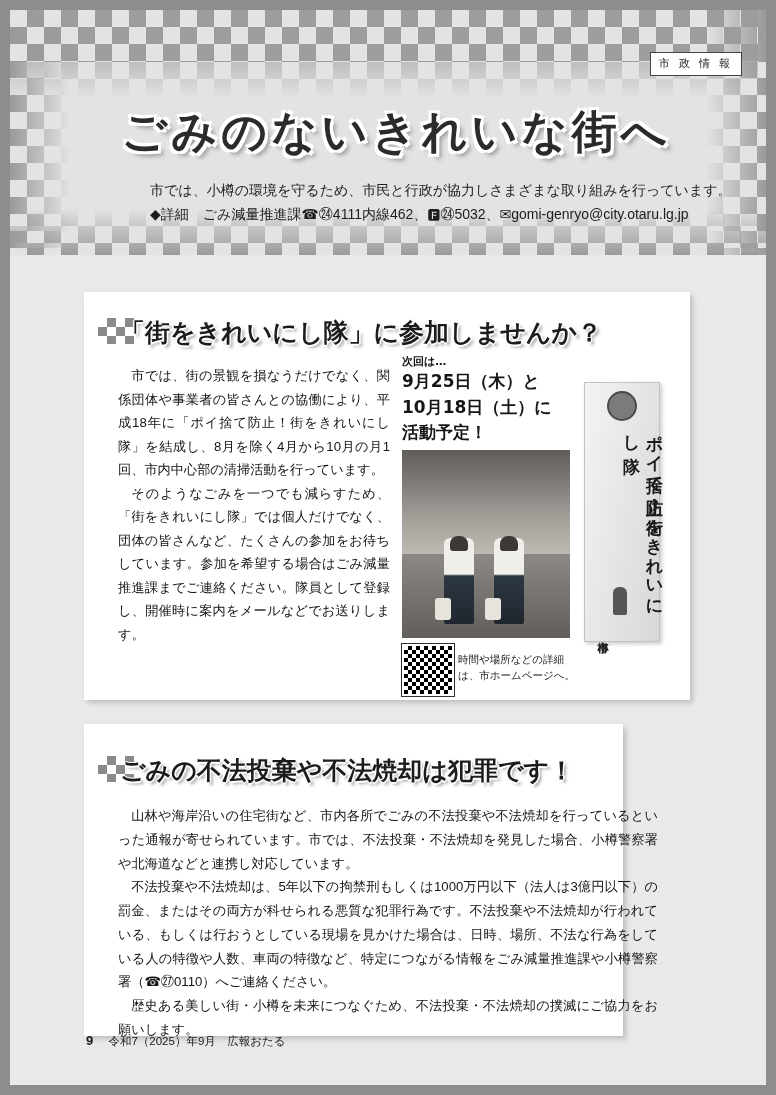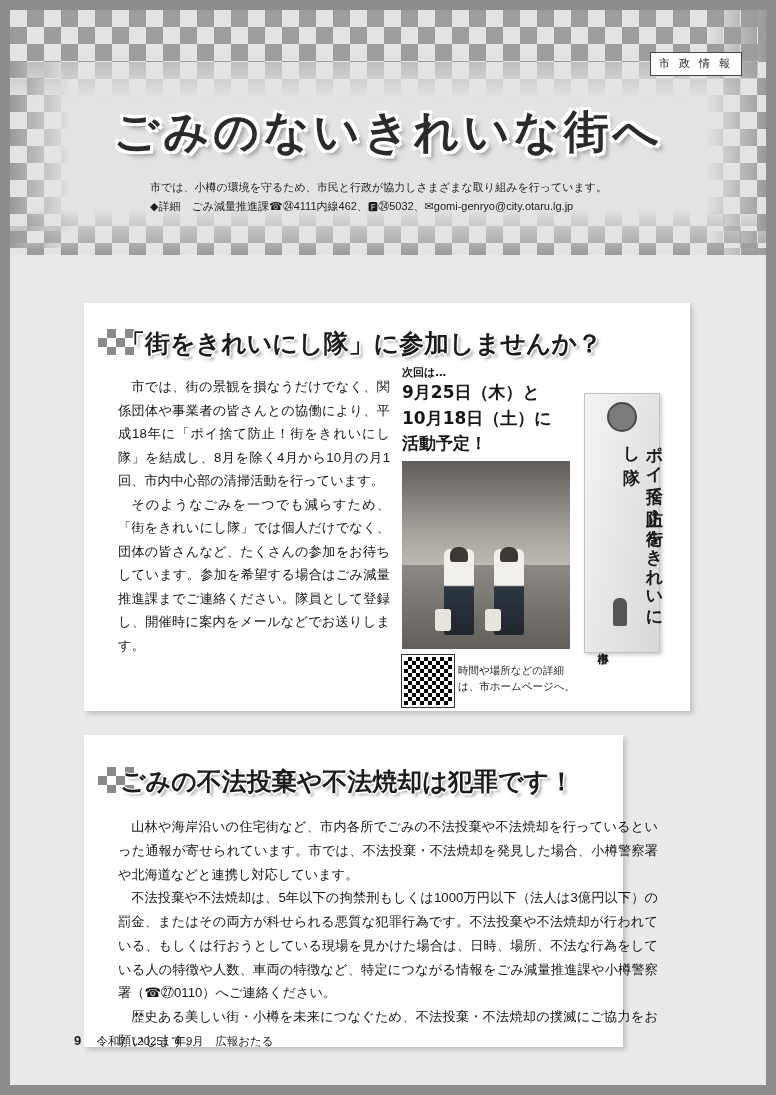--- a/index.html
+++ b/index.html
@@ -112,38 +112,38 @@
     text-align: center;
     font-family: "DejaVu Sans", sans-serif;
     font-weight: bold;
     font-size: 45px;
     letter-spacing: 4px;
     color: #2b2b2b;
     text-shadow:
        2px 0 0 #ffffff, -2px 0 0 #ffffff, 0 2px 0 #ffffff, 0 -2px 0 #ffffff,
        3px 3px 0 #ffffff, -3px 3px 0 #ffffff, 3px -3px 0 #ffffff, -3px -3px 0 #ffffff,
        5px 5px 4px rgba(90,90,90,.55);
+    padding-left: 8px;
   }
 
   .banner-lead {
     position: absolute;
     left: 140px; top: 168px;
     width: 510px;
-    font-size: 11px;
+    font-size: 14px;
     line-height: 1.72;
     color: #1d1d1d;
   }
   .banner-lead div { white-space: nowrap; }
 
   
   .card {
     position: absolute;
     background: #ffffff;
     box-shadow: 3px 3px 5px rgba(0,0,0,.18);
-    margin-top: 11px;
   }
   .card1 { left: 74px; top: 282px; width: 606px; height: 408px; }
   .card2 { left: 74px; top: 714px; width: 539px; height: 312px; }
 
   .headline {
     font-family: "DejaVu Sans", sans-serif;
     font-weight: bold;
     font-size: 25px;
     color: #1c1c1c;
     letter-spacing: 0px;
@@ -300,21 +300,21 @@
     position: absolute;
     left: 56px; top: 298px;
     width: 120px;
     font-size: 10.5px;
     line-height: 1.5;
     color: #1b1b1b;
   }
 
   .footer {
     position: absolute;
-    left: 64px; bottom: 36px;
+    left: 76px; bottom: 36px;
     font-size: 11.5px;
     color: #1a1a1a;
     text-align: right;
   }
   .footer .pg { font-weight: bold; font-size: 13px; margin-right: 12px; }
 </style>
 </head>
 <body>
 
 <div class="page">

